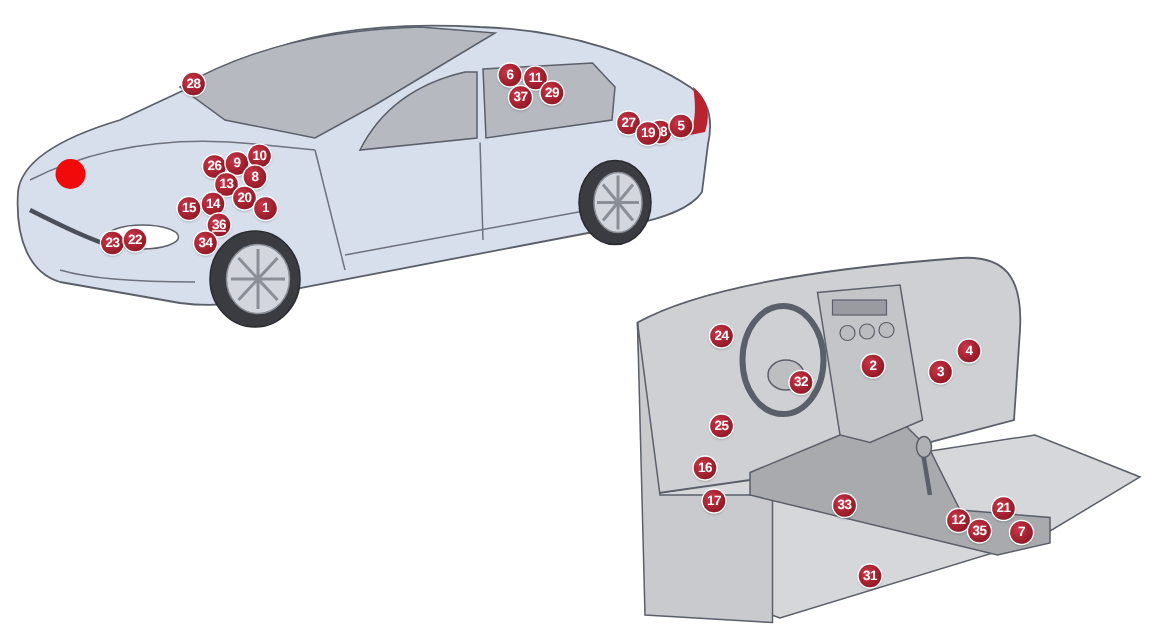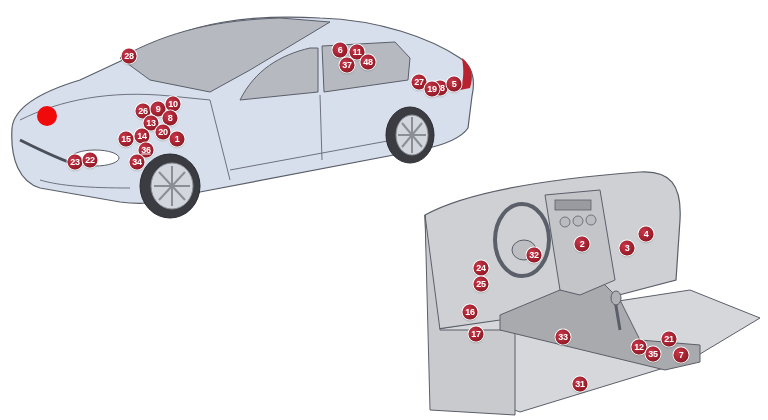--- a/index.html
+++ b/index.html
@@ -101,27 +101,27 @@
   <div class="marker" style="left:142px; top:136px;">14</div>
   <div class="marker" style="left:163px; top:132px;">20</div>
   <div class="marker" style="left:177px; top:139px;">1</div>
   <div class="marker" style="left:146px; top:150px;text-decoration:underline;">36</div>
   <div class="marker" style="left:137px; top:162px;">34</div>
   <div class="marker" style="left:75px; top:162px;">23</div>
   <div class="marker" style="left:90px; top:160px;">22</div>
   <div class="marker" style="left:340px; top:50px;">6</div>
   <div class="marker" style="left:357px; top:52px;">11</div>
   <div class="marker" style="left:347px; top:65px;">37</div>
-  <div class="marker" style="left:368px; top:62px;">48</div>
+  <div class="marker" style="left:368px; top:62px;">29</div>
   <div class="marker" style="left:419px; top:82px;">27</div>
   <div class="marker" style="left:440px; top:76px;margin-top:12px;">18</div>
   <div class="marker" style="left:432px; top:89px;">19</div>
   <div class="marker" style="left:454px; top:84px;">5</div>
 
-  <div class="marker" style="left:481px; top:224px;margin-top:44px;">24</div>
+  <div class="marker" style="left:481px; top:224px;">24</div>
   <div class="marker" style="left:534px; top:255px;">32</div>
   <div class="marker" style="left:582px; top:244px;">2</div>
   <div class="marker" style="left:627px; top:248px;">3</div>
   <div class="marker" style="left:646px; top:234px;">4</div>
   <div class="marker" style="left:481px; top:284px;">25</div>
   <div class="marker" style="left:470px; top:312px;">16</div>
   <div class="marker" style="left:476px; top:310px;margin-top:24px;">17</div>
   <div class="marker" style="left:563px; top:337px;">33</div>
   <div class="marker" style="left:669px; top:339px;">21</div>
   <div class="marker" style="left:639px; top:347px;">12</div>

